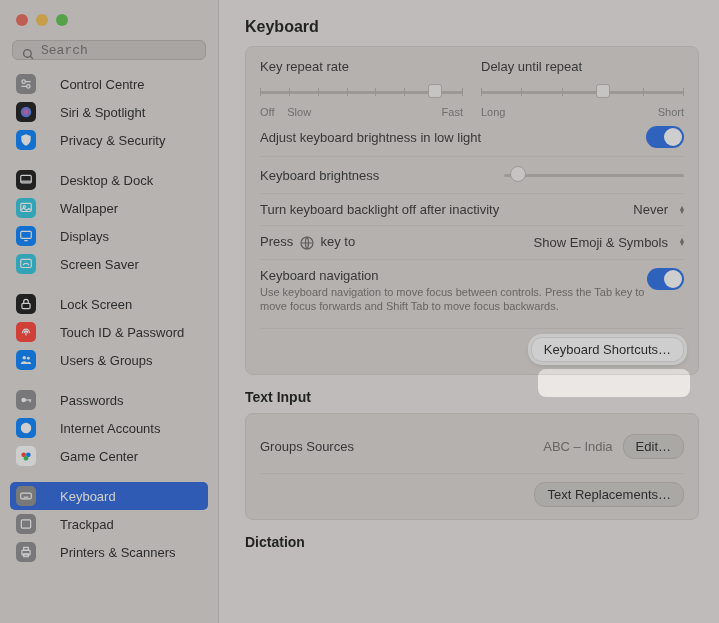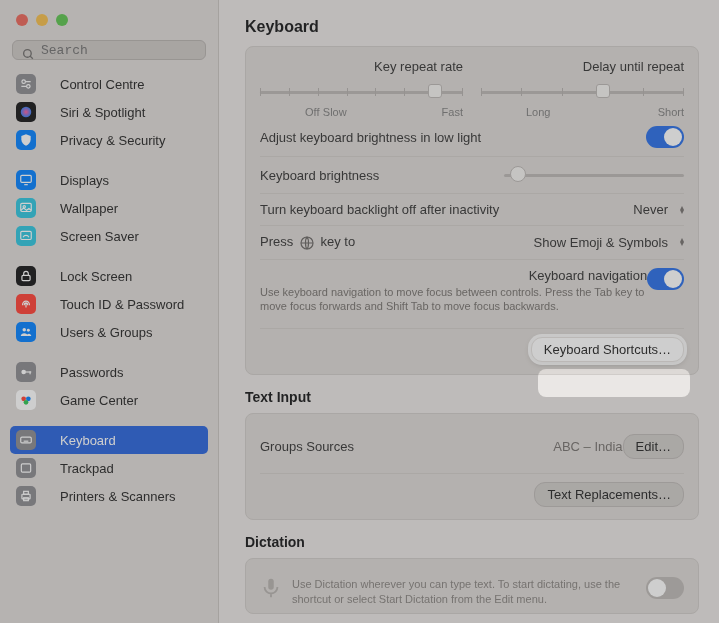--- a/index.html
+++ b/index.html
@@ -54,23 +54,23 @@
   .title { font-size:16px; font-weight:700; padding:18px 0 10px; }
   .panel {
     background:#ddd9d6;
     border:1px solid #d0ccc9;
     border-radius:8px;
     padding:12px 14px;
     margin-bottom:14px;
   }
   .row { display:flex; align-items:center; justify-content:space-between; padding:8px 0; }
   .row + .row { border-top:1px solid #d1cdc9; }
-  .row-label { font-size:13px; color:#3a3a3a;text-align:right; }
+  .row-label { font-size:13px; color:#3a3a3a; }
   .row-sub { font-size:11px; color:#7a7673; margin-top:2px; line-height:1.35; max-width:400px;}
-  .ticks { font-size:11px; color:#838383; display:flex; justify-content:space-between; margin-top:4px;margin-left:45px;}
+  .ticks { font-size:11px; color:#838383; display:flex; justify-content:space-between; margin-top:4px;}
   .dual-sliders { display:flex; gap:18px; }
   .slider-col { flex:1; }
   .slider-track {
     position:relative; height:20px;
   }
   .track-line { position:absolute; top:9px; left:0; right:0; height:3px; background:#bdb9b6; border-radius:2px; }
   .tick-marks { position:absolute; top:6px; left:0; right:0; display:flex; justify-content:space-between;}
   .tick-marks span { width:1px; height:8px; background:#b6b2af; }
   .knob {
     position:absolute; top:2px; width:14px; height:14px;
@@ -159,37 +159,46 @@
         <div class="side-item">
           <div class="sicon" style="background: rgb(10, 132, 255);">
             <svg viewBox="0 0 24 24" fill="#ffffff">
               <path d="M12 2l8 3v6c0 5-3.5 9-8 11-4.5-2-8-6-8-11V5z"></path>
             </svg>
           </div>
           <span>Privacy &amp; Security</span>
         </div>
         <div class="side-gap"></div>
         <div class="side-item">
-          <div class="sicon" style="background: rgb(10, 132, 255);">
-            <svg viewBox="0 0 24 24" fill="none" stroke="#ffffff" stroke-width="2">
-              <rect x="3" y="4" width="18" height="12" rx="2"></rect>
-              <line x1="9" y1="20" x2="15" y2="20"></line>
-            </svg>
-          </div>
-          <span>Displays</span>
+          <div class="sicon" style="background: rgb(28, 28, 30);">
+            <svg viewBox="0 0 24 24" fill="none" stroke="#ffffff" stroke-width="2">
+              <rect x="3" y="4" width="18" height="13" rx="2"></rect>
+              <line x1="3" y1="14" x2="21" y2="14"></line>
+            </svg>
+          </div>
+          <span>Desktop &amp; Dock</span>
         </div>
         <div class="side-item">
           <div class="sicon" style="background: rgb(52, 199, 224);">
             <svg viewBox="0 0 24 24" fill="none" stroke="#ffffff" stroke-width="2">
               <rect x="3" y="4" width="18" height="14" rx="2"></rect>
               <circle cx="9" cy="10" r="2"></circle>
               <path d="M3 16l5-4 5 4 4-3 4 3"></path>
             </svg>
           </div>
           <span>Wallpaper</span>
+        </div>
+        <div class="side-item">
+          <div class="sicon" style="background: rgb(10, 132, 255);">
+            <svg viewBox="0 0 24 24" fill="none" stroke="#ffffff" stroke-width="2">
+              <rect x="3" y="4" width="18" height="12" rx="2"></rect>
+              <line x1="9" y1="20" x2="15" y2="20"></line>
+            </svg>
+          </div>
+          <span>Displays</span>
         </div>
         <div class="side-item">
           <div class="sicon" style="background: rgb(52, 199, 224);">
             <svg viewBox="0 0 24 24" fill="none" stroke="#ffffff" stroke-width="2">
               <rect x="3" y="4" width="18" height="14" rx="2"></rect>
               <path d="M7 14c2-4 8-4 10 0"></path>
             </svg>
           </div>
           <span>Screen Saver</span>
         </div>
@@ -224,20 +233,29 @@
         <div class="side-gap"></div>
         <div class="side-item">
           <div class="sicon" style="background: rgb(142, 142, 147);">
             <svg viewBox="0 0 24 24" fill="#ffffff">
               <circle cx="8" cy="12" r="4"></circle>
               <rect x="11" y="11" width="10" height="2"></rect>
               <rect x="18" y="11" width="2" height="5"></rect>
             </svg>
           </div>
           <span>Passwords</span>
+        </div>
+        <div class="side-item">
+          <div class="sicon" style="background: rgb(10, 132, 255);">
+            <svg viewBox="0 0 24 24" fill="#ffffff">
+              <circle cx="12" cy="12" r="9"></circle>
+              <text x="12" y="16" text-anchor="middle" font-size="12" fill="#fff">@</text>
+            </svg>
+          </div>
+          <span>Internet Accounts</span>
         </div>
         <div class="side-item">
           <div class="sicon" style="background: rgb(255, 255, 255);">
             <svg viewBox="0 0 24 24">
               <circle cx="8" cy="10" r="4" fill="#ff453a"></circle>
               <circle cx="16" cy="10" r="4" fill="#0a84ff"></circle>
               <circle cx="12" cy="16" r="4" fill="#34c759"></circle>
             </svg>
           </div>
           <span>Game Center</span>
@@ -372,37 +390,27 @@
 
       <div class="btn-row">
         <button class="btn highlight">Keyboard Shortcuts…</button>
       </div>
     </div>
 
     <div class="section-heading">Text Input</div>
     <div class="panel">
       <div class="row" style="border-top:none;">
         <span class="row-label">Groups Sources</span>
-        <div style="display:flex; align-items:center; ">
+        <div style="display:flex; align-items:center; gap:10px;">
           <span style="color:#7a7673;font-size:13px;">ABC – India</span>
           <button class="btn">Edit…</button>
         </div>
       </div>
       <div class="btn-row">
         <button class="btn">Text Replacements…</button>
       </div>
     </div>
 
     <div class="section-heading">Dictation</div>
-    <div class="panel" style="padding-bottom:6px;">
-      <div class="dict-row">
-        <svg class="dict-icon" viewBox="0 0 24 24" fill="#8c8885">
-            <rect x="9" y="2" width="6" height="12" rx="3"></rect>
-            <path d="M5 11a7 7 0 0 0 14 0M12 18v4" stroke="#8c8885" stroke-width="2" fill="none"></path>
-          </svg>
-        <div class="dict-text">Use Dictation wherever you can type text. To start dictating, use the shortcut or select Start Dictation from the Edit menu.</div>
-        <div class="toggle off"></div>
-      </div>
-    </div>
   </div>
 </div>
 
 <div class="spotlight"></div>
 
 </body></html>

